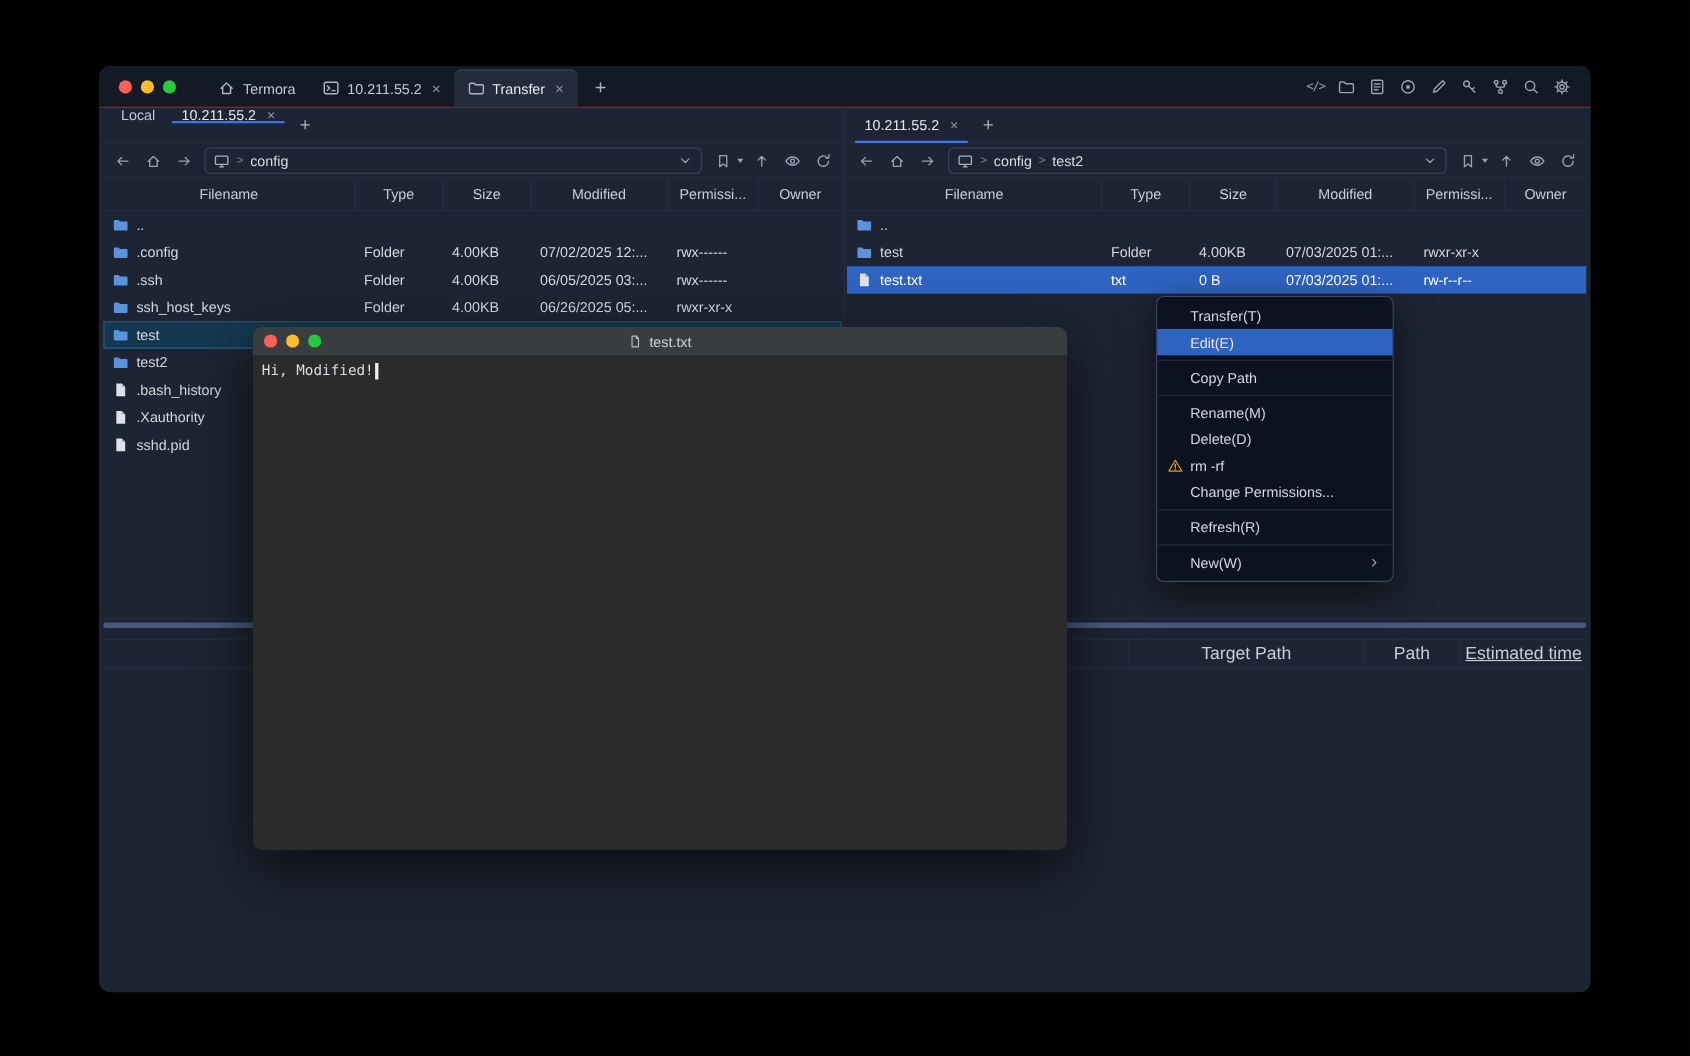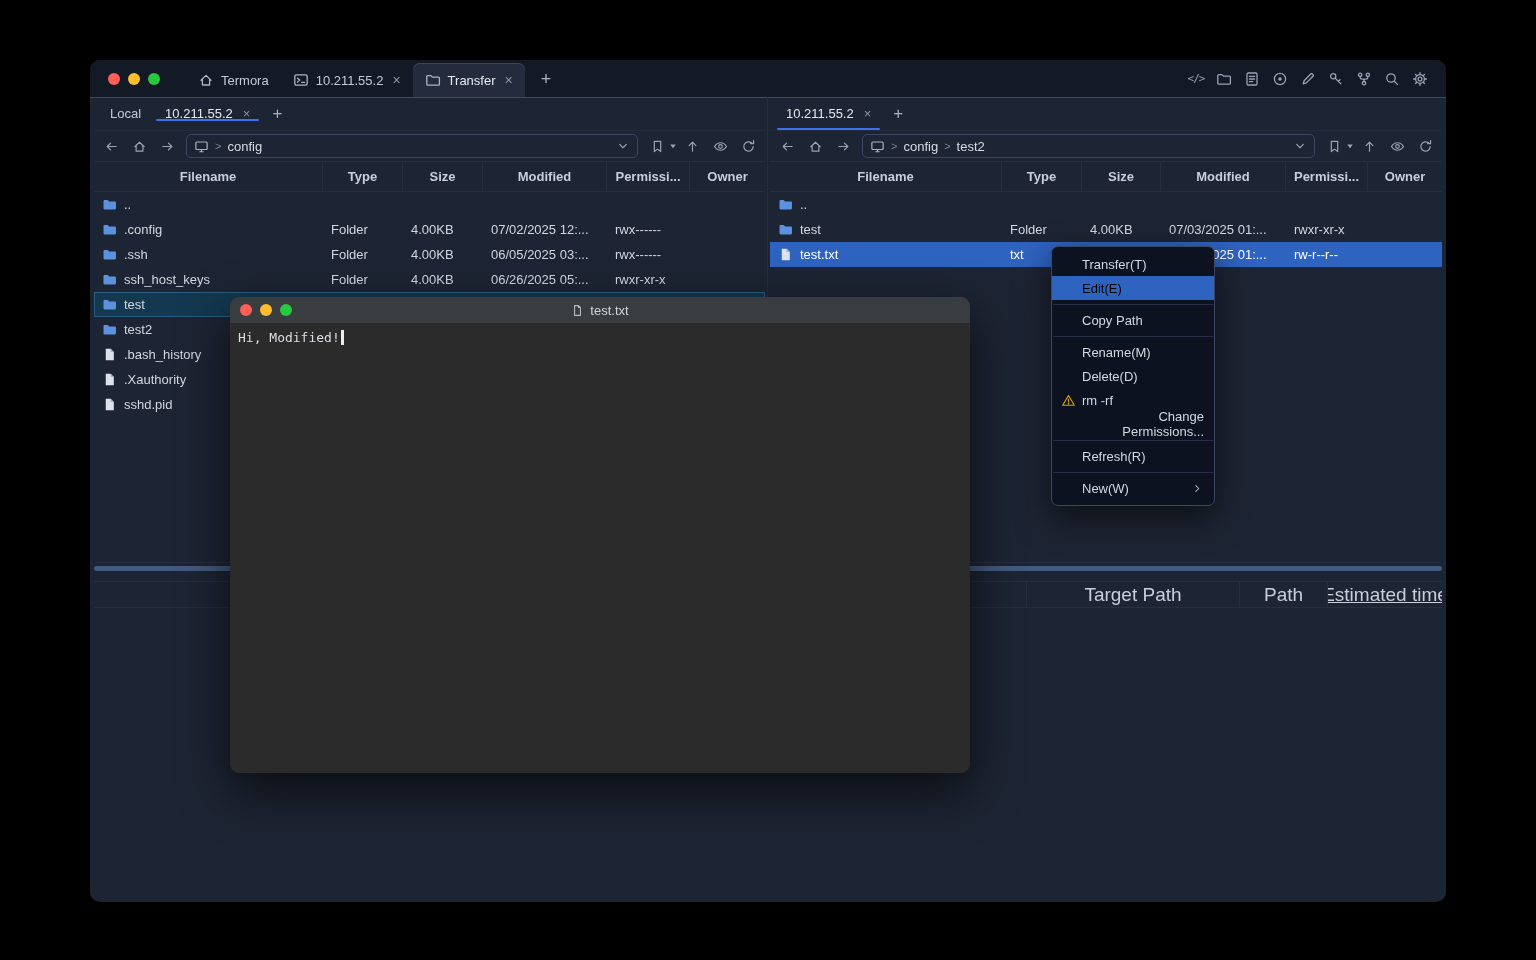--- a/index.html
+++ b/index.html
@@ -60,61 +60,61 @@
   .picon svg{width:15px;height:15px;}
   .crumbs{display:flex;align-items:center;gap:6px;flex:1;min-width:0;}
   .crumb{color:#d6dbe4;}
   .crumb-sep{color:#7f8798;font-size:11px;}
   .pchev{display:flex;color:#9aa3b4;}
   .pchev svg{width:14px;height:14px;}
   .bm-arrow{display:flex;color:#9aa3b4;margin-left:-3px;}
   .bm-arrow svg{width:8px;height:8px;}
 
   .thead{display:grid;grid-template-columns:var(--cols);height:29px;border-top:1px solid var(--border-soft);
-    border-bottom:1px solid var(--border-soft);font-weight:bold;}
+    border-bottom:1px solid var(--border-soft);}
   .th{display:flex;align-items:center;justify-content:center;font-size:13px;color:#c8cedb;
     border-right:1px solid var(--border-soft);overflow:hidden;white-space:nowrap;}
   .th:last-child{border-right:none;}
   .frow{display:grid;grid-template-columns:var(--cols);height:25px;align-items:center;font-size:13px;color:#d2d7e1;}
   .cell{padding-left:8px;overflow:hidden;white-space:nowrap;}
   .c-name{display:flex;align-items:center;gap:7px;}
   .ficon{width:15px;height:15px;display:none;flex:none;}
   .ficon svg{width:15px;height:15px;display:block;}
   .frow[data-icon="folder"] .ficon-folder{display:block}
   .frow[data-icon="file"] .ficon-file{display:block}
   .frow.sel-dark{background:var(--sel-dark);box-shadow:inset 0 0 0 1px #2a5d82;}
   .frow.sel-blue{background:var(--sel-blue);color:#fff;}
 
   
   .splitter{position:absolute;left:4px;right:4px;top:506px;height:5px;background:#46597e;border-radius:2.5px;}
   .transfer-head{position:absolute;left:4px;right:4px;top:521px;height:25px;display:grid;
     grid-template-columns:933px 213px 88px 1fr;border-top:1px solid var(--border-soft);border-bottom:1px solid var(--border-soft);}
-  .tth{display:flex;align-items:center;justify-content:center;font-size:19px;color:#c8cedb;
+  .tth{display:flex;align-items:center;justify-content:center;font-size:16px;color:#c8cedb;
     border-right:1px solid var(--border-soft);overflow:hidden;white-space:nowrap;}
   .tth:last-child{border-right:none;text-decoration:underline;}
 
   
   .editor-window{position:absolute;left:230px;top:297px;width:740px;height:476px;border-radius:9px;overflow:hidden;
     z-index:50;box-shadow:0 18px 50px rgba(0,0,0,.65);}
   .editor-titlebar{height:26px;background:#3a3d40;display:flex;align-items:center;position:relative;}
   .editor-titlebar .traffic{padding-left:10px;gap:8px;}
   .editor-title{position:absolute;left:0;right:0;display:flex;justify-content:center;align-items:center;gap:6px;
     color:#ced2d6;font-size:13px;pointer-events:none;}
   .etitle-icon{display:flex;color:#b8bcc2;}
   .etitle-icon svg{width:13px;height:13px;}
   .editor-body{height:450px;background:#2b2b2b;padding:7px 8px;box-sizing:border-box;
     font-family:"DejaVu Sans Mono",monospace;font-size:13px;color:#dadde2;}
   .caret{display:inline-block;width:3px;height:15px;background:#eceded;vertical-align:text-bottom;margin-left:1px;}
 
   
-  .context-menu{position:absolute;left:1051px;top:246px;width:164px;box-sizing:border-box;background:var(--menu-bg);
+  .context-menu{position:absolute;left:1051px;top:269px;width:216px;box-sizing:border-box;background:var(--menu-bg);
     border:1px solid var(--menu-border);border-radius:7px;padding:5px 0;z-index:60;box-shadow:0 12px 34px rgba(0,0,0,.6);text-align:right;}
   .menu-item{height:24px;display:flex;align-items:center;position:relative;padding:0 10px 0 30px;
     font-size:13px;color:#d3d8e2;}
-  .menu-item.highlighted{background:var(--sel-blue);color:#000000;}
+  .menu-item.highlighted{background:var(--sel-blue);color:#e5e5e5;}
   .mi-warning{position:absolute;left:9px;width:15px;height:15px;display:none;}
   .mi-warning svg{width:15px;height:15px;display:block;}
   .menu-item.has-warning .mi-warning{display:block;}
   .mi-sub{margin-left:auto;display:none;color:#aeb6c6;}
   .mi-sub svg{width:13px;height:13px;display:block;}
   .menu-item.has-submenu .mi-sub{display:flex;}
   .menu-sep{height:1px;background:#272f45;margin:3.5px 1px;}
 </style>
 </head>
 <body>
@@ -214,21 +214,21 @@
               <circle cx="8" cy="8" r="4.4"></circle>
               <circle cx="8" cy="8" r="1.9"></circle>
               <path d="M8 1.6v2M8 12.4v2M1.6 8h2M12.4 8h2M3.5 3.5l1.4 1.4M11.1 11.1l1.4 1.4M12.5 3.5l-1.4 1.4M4.9 11.1l-1.4 1.4"></path>
             </svg>
           </span>
       </div>
     </div>
 
     <div class="panel panel-left">
       <div class="ptab-strip">
-        <div id="left-tabs" style="display:flex;align-items:center;">
+        <div id="left-tabs" style="display:flex;align-items:flex-start;">
             <div class="panel-tab">
     <span class="tab-label">Local</span>
 
   </div>
             <div class="panel-tab active">
     <span class="tab-label">10.211.55.2</span>
     <span class="tab-close">×</span>
   </div>
           </div>
         <span class="strip-plus">+</span>

